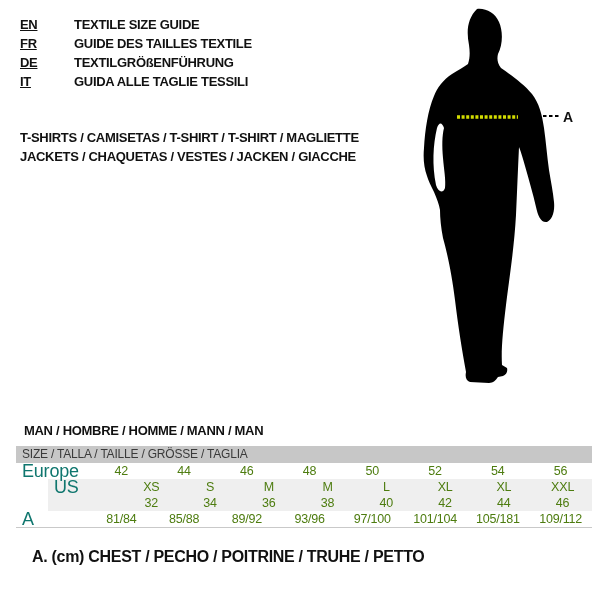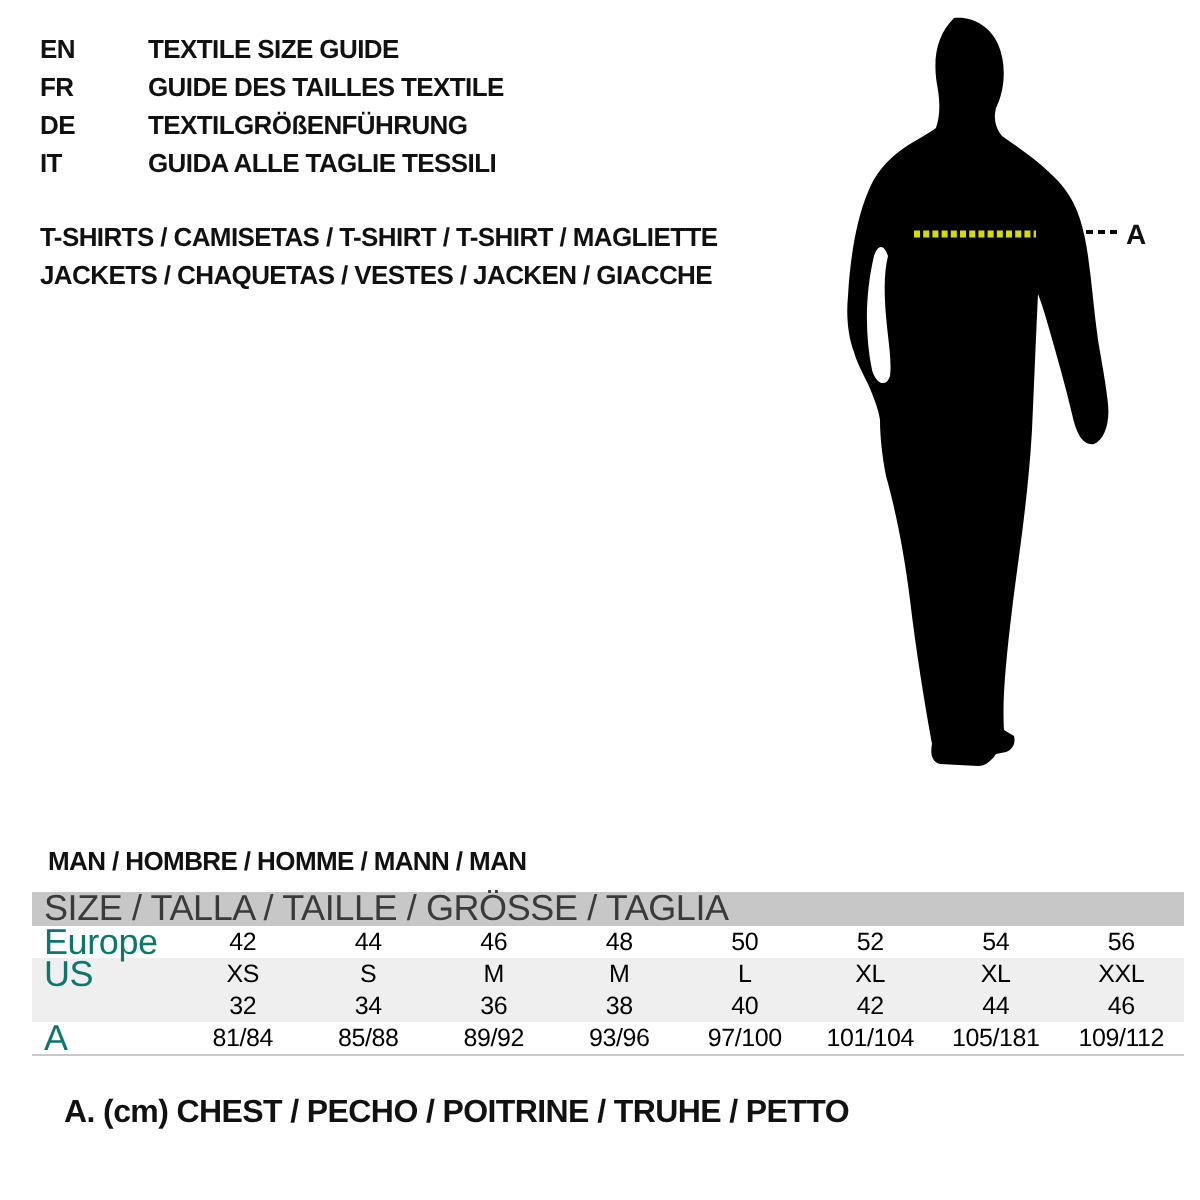--- a/index.html
+++ b/index.html
@@ -4,39 +4,39 @@
 <style>
   html,body{margin:0;padding:0;}
   body{
     width:600px;height:600px;position:relative;background:#ffffff;
     font-family:"Liberation Sans","DejaVu Sans",sans-serif;
     color:#111;overflow:hidden;
   }
   
   .lang-table{position:absolute;left:20px;top:15px;}
   .lang-row{display:flex;height:19px;line-height:19px;}
-  .lang-code{width:38px;font-size:13px;font-weight:bold;letter-spacing:-0.3px;}
+  .lang-code{width:38px;font-size:13px;font-weight:bold;letter-spacing:-0.3px;text-decoration:underline;}
   .lang-label{font-size:13px;font-weight:bold;letter-spacing:-0.3px;white-space:nowrap;margin-left:16px;}
   
-  .categories{position:absolute;left:20px;top:109px;}
+  .categories{position:absolute;left:20px;top:128px;}
   .category-line{font-size:13px;font-weight:bold;letter-spacing:-0.3px;line-height:19px;white-space:nowrap;}
   
   .figure-wrap{position:absolute;left:400px;top:0;width:200px;height:410px;}
   
   .section-title{position:absolute;left:24px;top:423px;font-size:13px;font-weight:bold;letter-spacing:-0.3px;}
   
   .size-table{position:absolute;left:16px;top:446px;width:576px;border-bottom:1px solid #c9c9c9;}
   .size-table-header{
     height:17px;line-height:17px;background:#c7c7c7;color:#3a3a3a;
-    font-size:18px;letter-spacing:-0.2px;padding-left:6px;box-sizing:border-box;
+    font-size:12px;letter-spacing:-0.2px;padding-left:6px;box-sizing:border-box;
   }
   .size-row{display:grid;grid-template-columns:74px repeat(8,1fr);height:16px;line-height:16px;}
-  .size-row.stripe{background:#efefef;}
+  .size-row.stripe{background:#efefef;margin-left:32px;}
   .size-row .row-label{padding-left:6px;font-size:18px;color:#0f766e;letter-spacing:-0.2px;text-align:left;}
-  .size-row .cell{font-size:12.5px;color:#000000;letter-spacing:-0.2px;text-align:center;}
+  .size-row .cell{font-size:12.5px;color:#4d7c0f;letter-spacing:-0.2px;text-align:center;}
   
   .footnote{position:absolute;left:32px;top:548px;font-size:16px;font-weight:bold;letter-spacing:-0.3px;}
 </style>
 </head>
 <body>
 
 <div class="lang-table">
   <div class="lang-row">
     <span class="lang-code">EN</span>
     <span class="lang-label">TEXTILE SIZE GUIDE</span>

